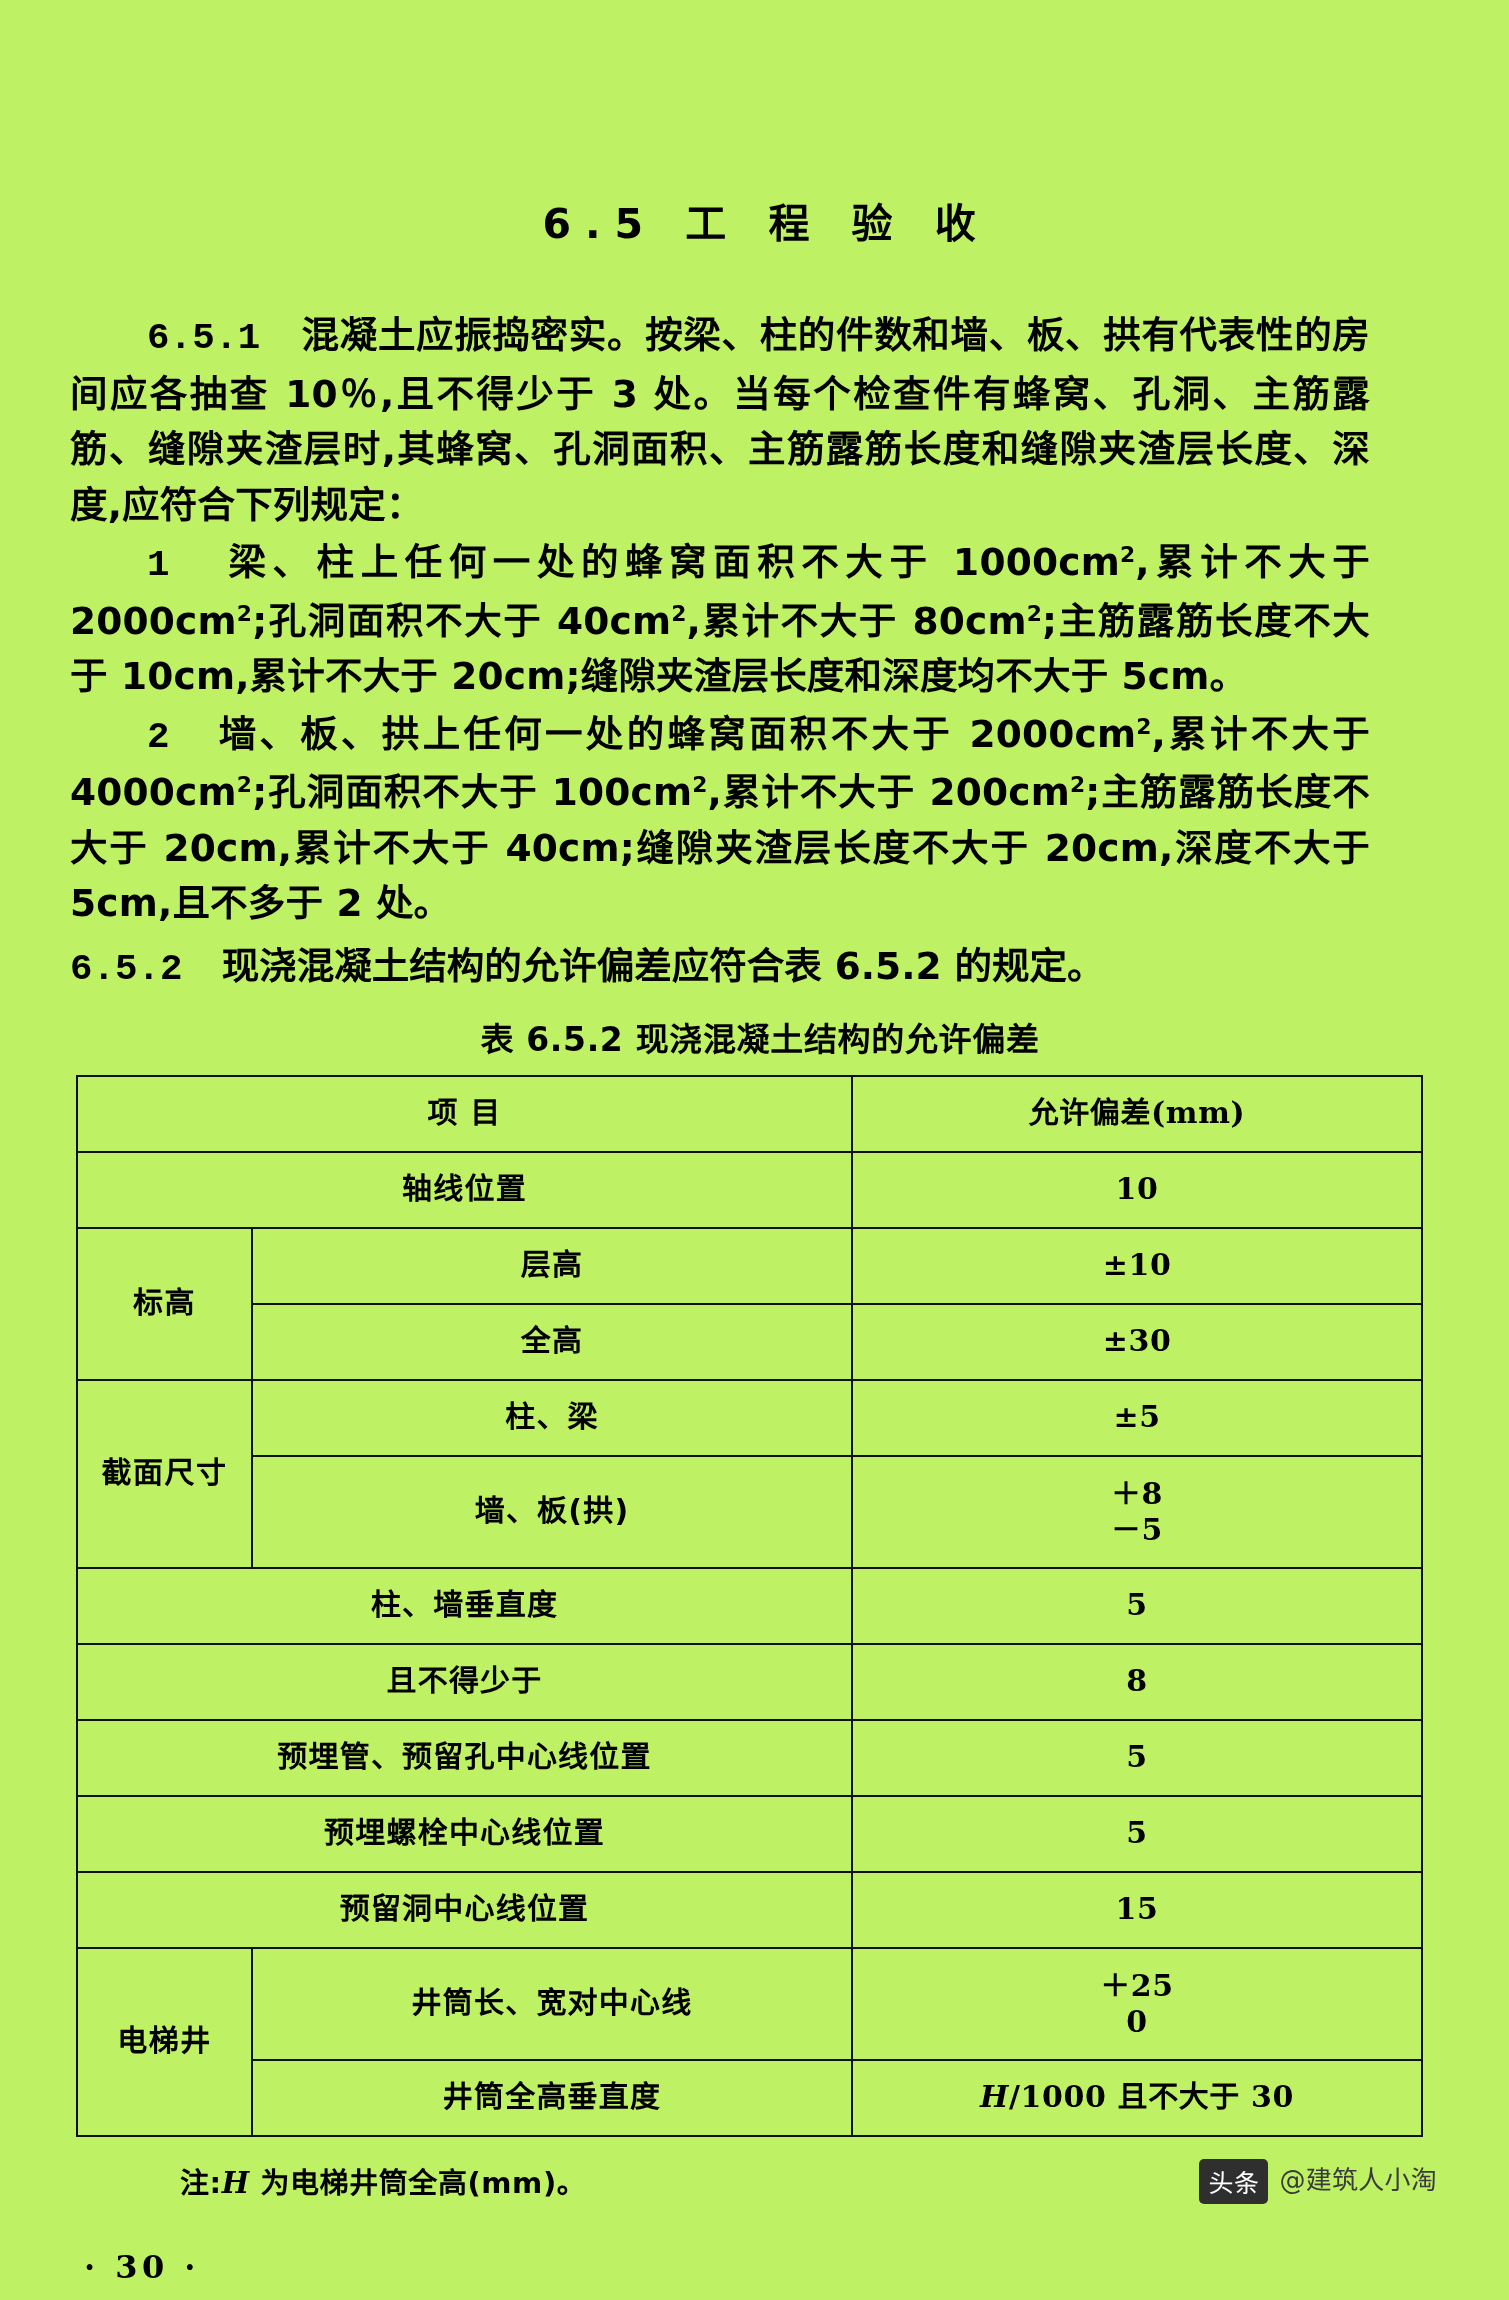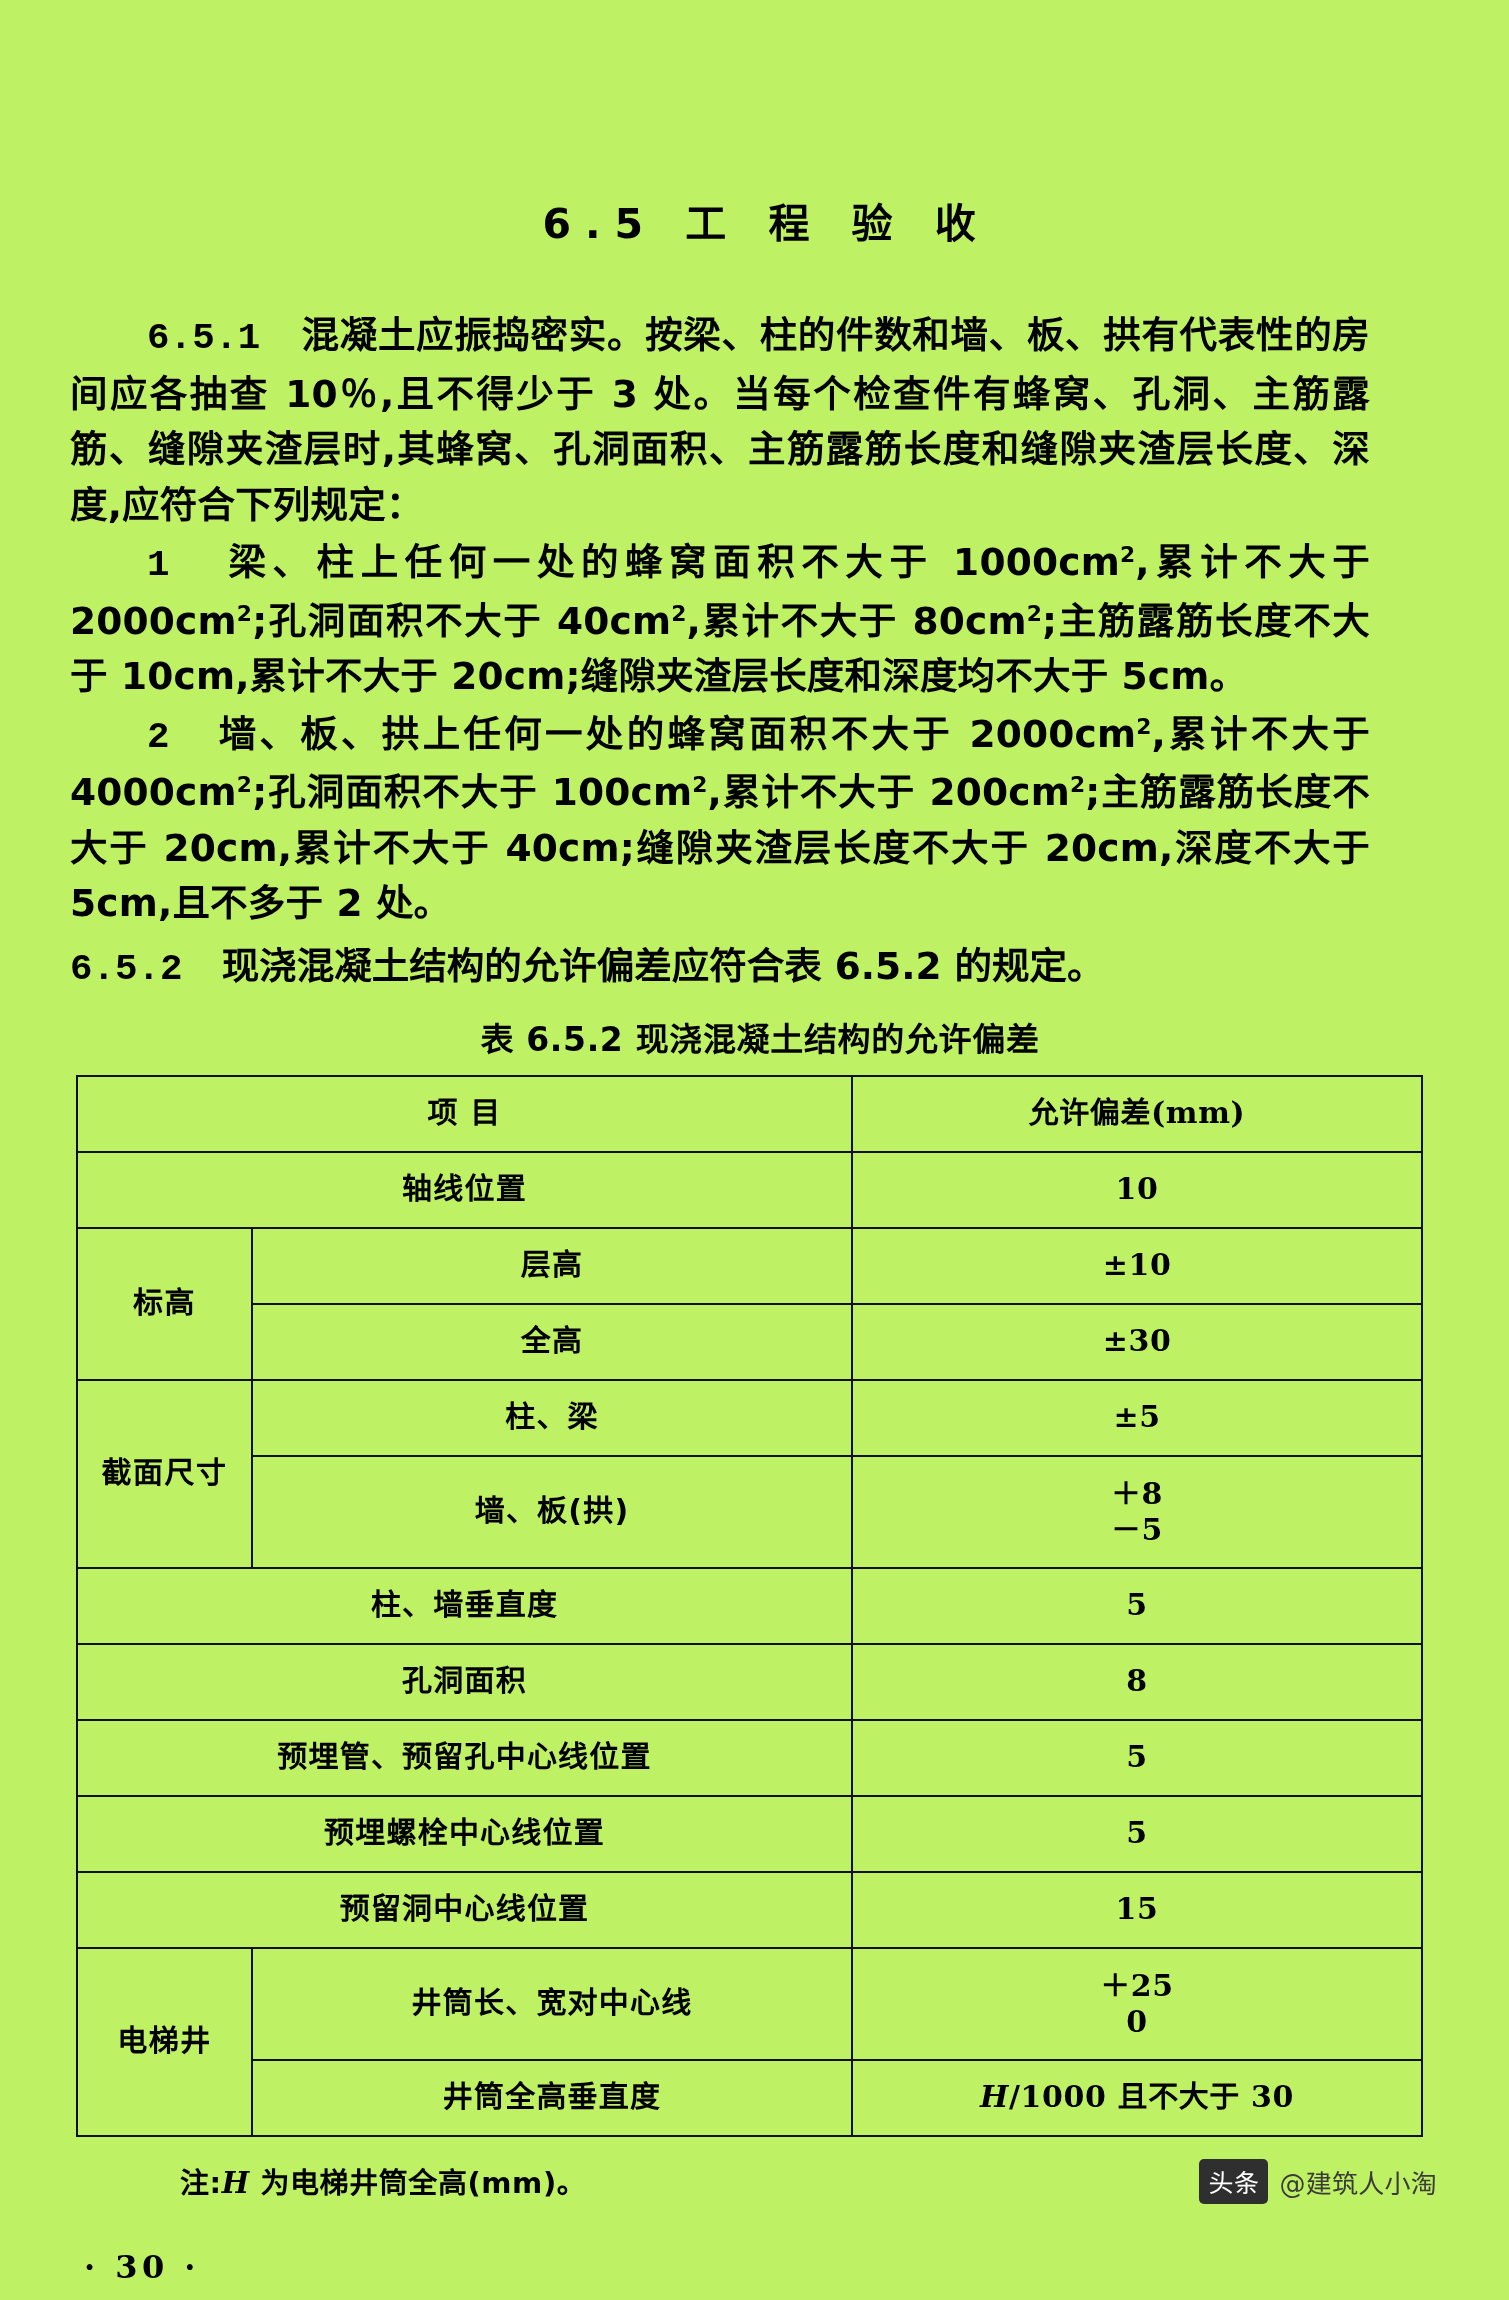--- a/index.html
+++ b/index.html
@@ -143,21 +143,21 @@
     font-family: "DejaVu Serif", "Liberation Serif", serif;
     letter-spacing: 0.14em;
   }
 
   
   .watermark {
     position: absolute;
     right: 72px;
     bottom: 96px;
     display: flex;
-    align-items: center;
+    align-items: flex-start;
     gap: 11px;
     font-family: "DejaVu Sans", "Liberation Sans", sans-serif;
     padding-left: 16px;
   }
   .wm-badge {
     background: #2f2f2f;
     color: #ffffff;
     font-size: 25px;
     padding: 4px 9px 5px 9px;
     border-radius: 5px;
@@ -240,21 +240,21 @@
               <div>＋8</div>
               <div>－5</div>
             </td>
           </tr>
 
           <tr>
             <td colspan="2">柱、墙垂直度</td>
             <td class="val">5</td>
           </tr>
           <tr>
-            <td colspan="2">孔洞面积</td>
+            <td colspan="2">且不得少于</td>
             <td class="val">8</td>
           </tr>
           <tr>
             <td colspan="2">预埋管、预留孔中心线位置</td>
             <td class="val">5</td>
           </tr>
           <tr>
             <td colspan="2">预埋螺栓中心线位置</td>
             <td class="val">5</td>
           </tr>

